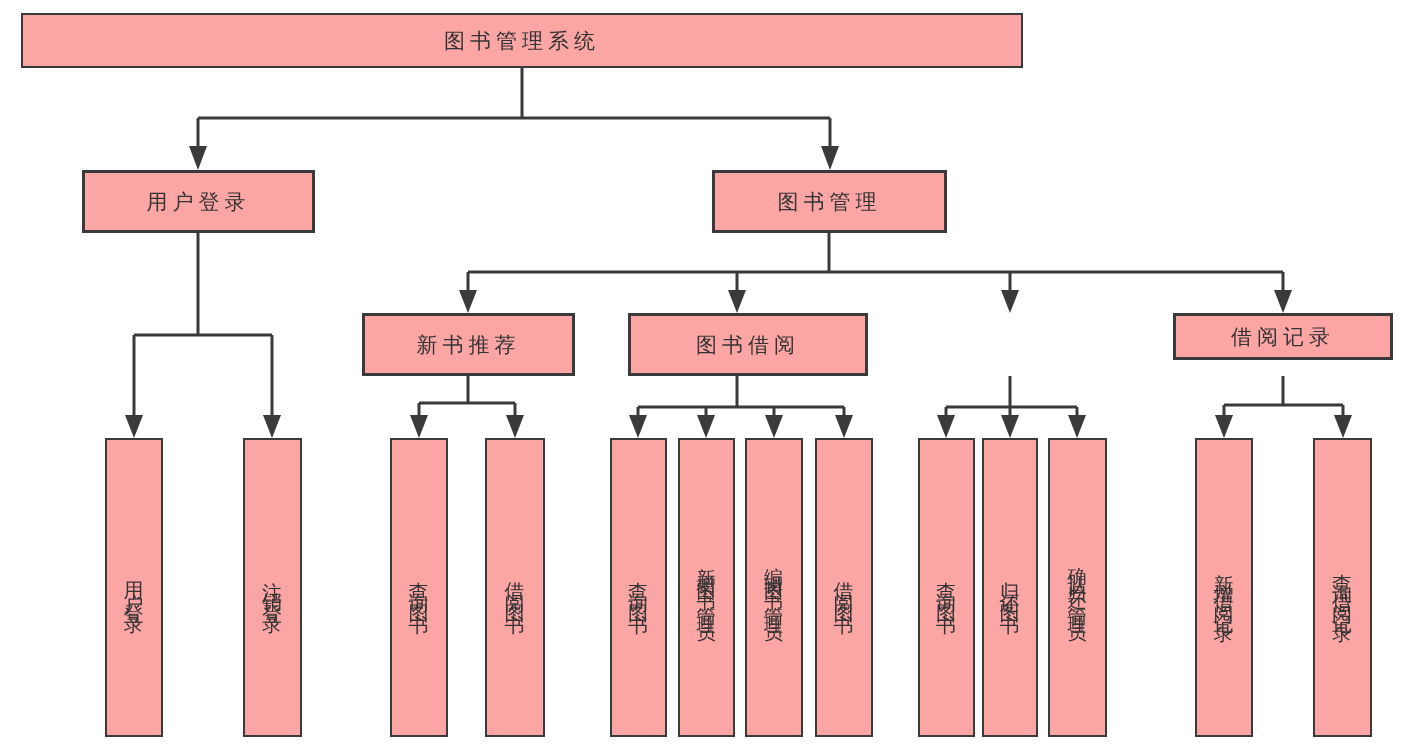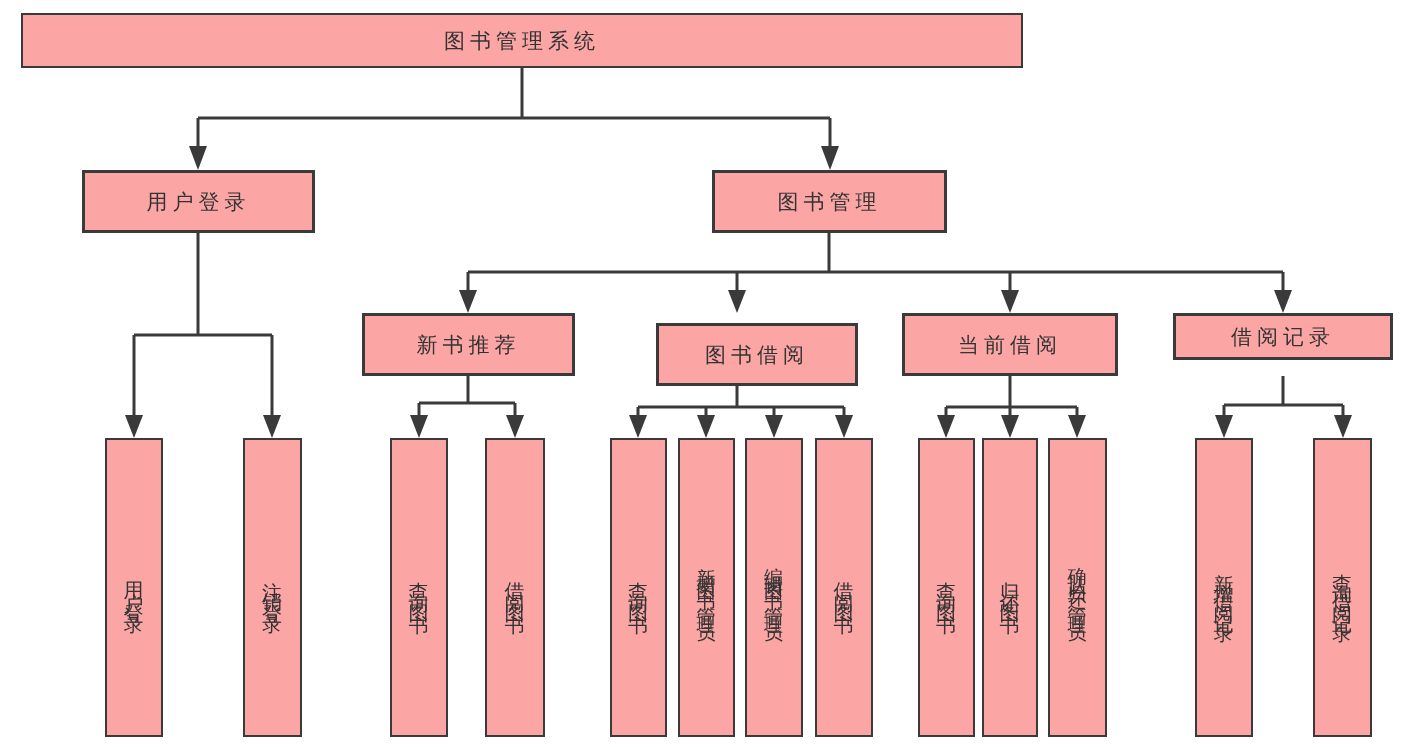--- a/index.html
+++ b/index.html
@@ -68,22 +68,21 @@
       <path class="arrowhead" d="M1334 415 h18 L1343 438 Z"></path>
     </g>
   </svg>
 
   <div class="box root" style="left:21px;top:13px;width:1002px;height:55px;">图书管理系统</div>
 
   <div class="box" style="left:82px;top:170px;width:233px;height:63px;">用户登录</div>
   <div class="box" style="left:712px;top:170px;width:235px;height:63px;">图书管理</div>
 
   <div class="box" style="left:362px;top:313px;width:213px;height:63px;">新书推荐</div>
-  <div class="box" style="left:628px;top:323px;width:202px;height:63px;margin-left:28px;">图书借阅</div>
-  <div class="box" style="left:902px;top:313px;width:216px;height:63px;">当前借阅</div>
+  <div class="box" style="left:628px;top:313px;width:240px;height:63px;">图书借阅</div>
   <div class="box" style="left:1173px;top:313px;width:220px;height:47px;">借阅记录</div>
 
   <div class="box leaf" style="left:105px;top:438px;width:58px;height:299px;">用户登录</div>
   <div class="box leaf" style="left:243px;top:438px;width:59px;height:299px;">注销登录</div>
 
   <div class="box leaf" style="left:390px;top:438px;width:58px;height:299px;">查询图书</div>
   <div class="box leaf" style="left:485px;top:438px;width:60px;height:299px;">借阅图书</div>
 
   <div class="box leaf" style="left:610px;top:438px;width:57px;height:299px;">查询图书</div>
   <div class="box leaf long" style="left:678px;top:438px;width:57px;height:299px;">新增图书（管理员）</div>

